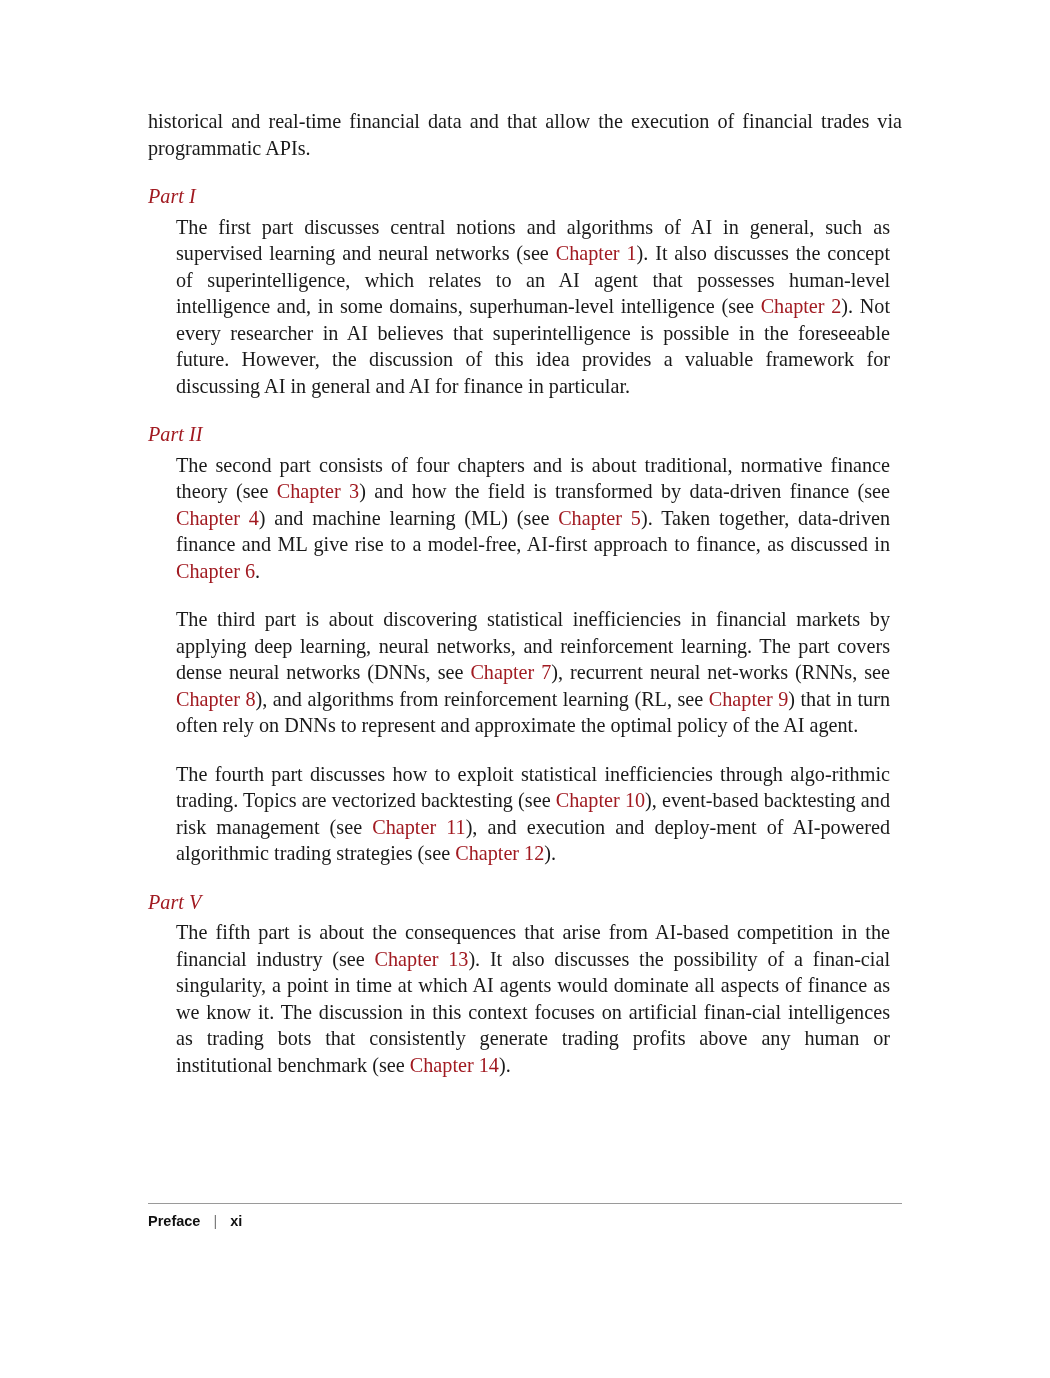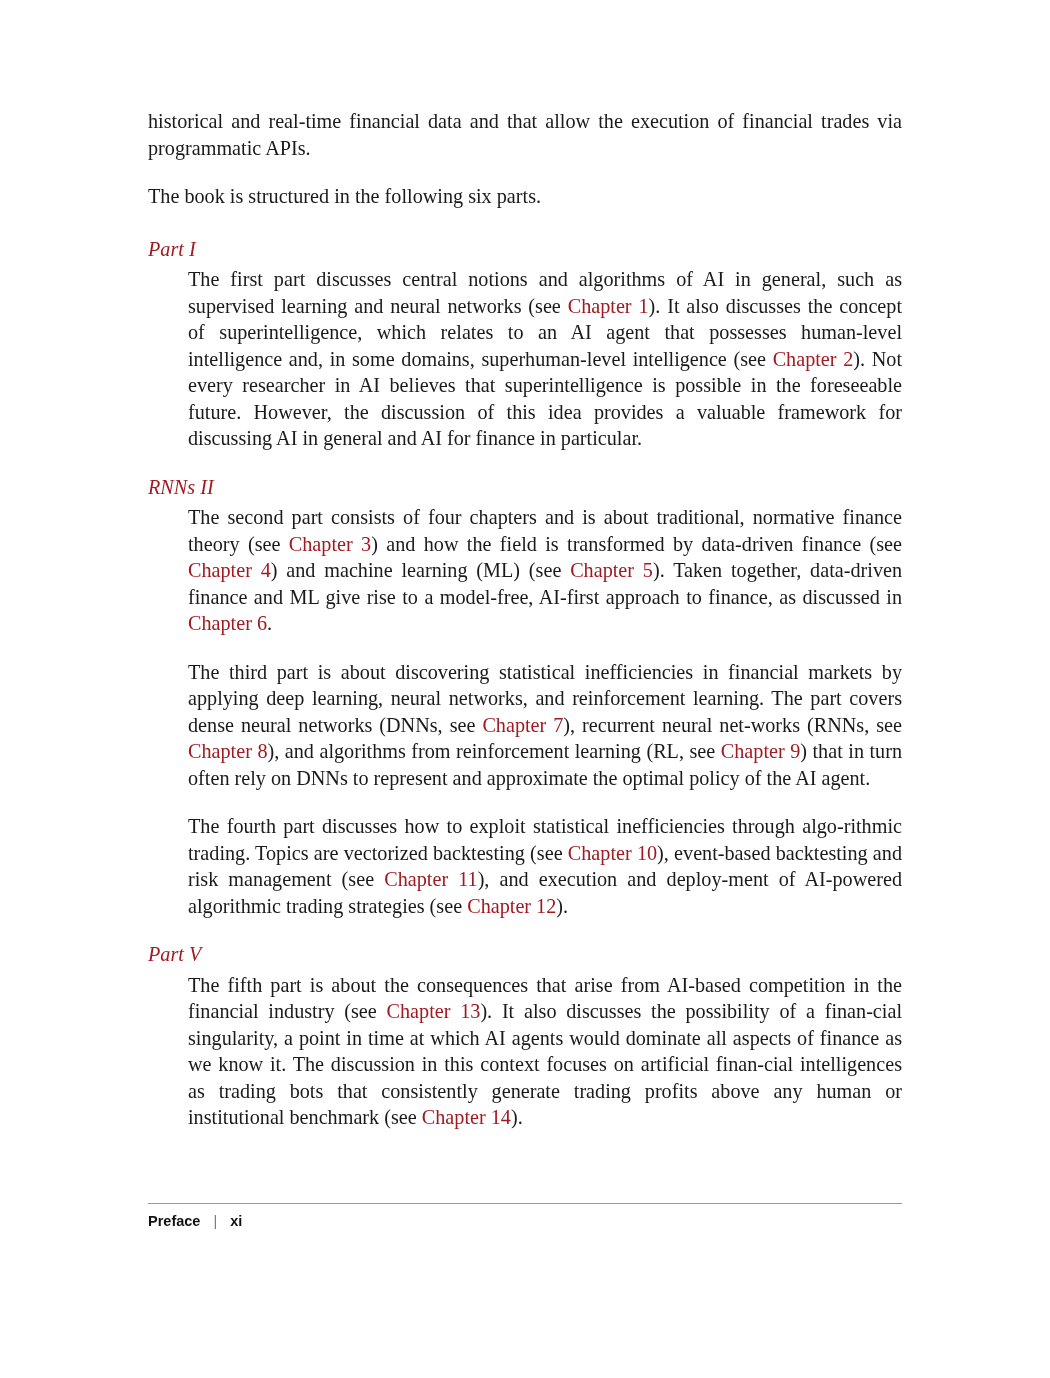--- a/index.html
+++ b/index.html
@@ -41,21 +41,21 @@
     margin-bottom: 22px;
   }
   .part-label {
     font-style: italic;
     color: #a11a21;
     font-size: 20.2px;
     line-height: 26.5px;
     margin-bottom: 4px;
   }
   .part-body {
-    margin-left: 40px;
+    margin-left: 28px;
     width: 714px;
   }
   .ref {
     color: #a11a21;
   }
   .footer {
     position: absolute;
     left: 148px;
     bottom: 74px;
     width: 754px;
@@ -80,29 +80,28 @@
   }
 </style>
 </head>
 <body>
 
 <div class="page">
   <div class="content">
 
     <p class="intro-para">historical and real-time financial data and that allow the execution of financial trades via programmatic APIs.</p>
 
-    <p class="structure-para">The book is structured in the following six parts.</p>
 
     <div class="part-block">
       <div class="part-label">Part I</div>
       <p class="part-body"><span>The first part discusses central notions and algorithms of AI in general, such as supervised learning and neural networks (see </span><span class="ref">Chapter 1</span><span>). It also discusses the concept of superintelligence, which relates to an AI agent that possesses human-level intelligence and, in some domains, superhuman-level intelligence (see </span><span class="ref">Chapter 2</span><span>). Not every researcher in AI believes that superintelligence is possible in the foreseeable future. However, the discussion of this idea provides a valuable framework for discussing AI in general and AI for finance in particular.</span></p>
     </div>
 
     <div class="part-block">
-      <div class="part-label">RNNs II</div>
+      <div class="part-label">Part II</div>
       <p class="part-body"><span>The second part consists of four chapters and is about traditional, normative finance theory (see </span><span class="ref">Chapter 3</span><span>) and how the field is transformed by data-driven finance (see </span><span class="ref">Chapter 4</span><span>) and machine learning (ML) (see </span><span class="ref">Chapter 5</span><span>). Taken together, data-driven finance and ML give rise to a model-free, AI-first approach to finance, as discussed in </span><span class="ref">Chapter 6</span><span>.</span></p>
     </div>
 
     <div class="part-block">
       <p class="part-body"><span>The third part is about discovering statistical inefficiencies in financial markets by applying deep learning, neural networks, and reinforcement learning. The part covers dense neural networks (DNNs, see </span><span class="ref">Chapter 7</span><span>), recurrent neural net-works (RNNs, see </span><span class="ref">Chapter 8</span><span>), and algorithms from reinforcement learning (RL, see </span><span class="ref">Chapter 9</span><span>) that in turn often rely on DNNs to represent and approximate the optimal policy of the AI agent.</span></p>
     </div>
 
     <div class="part-block">
       <p class="part-body"><span>The fourth part discusses how to exploit statistical inefficiencies through algo-rithmic trading. Topics are vectorized backtesting (see </span><span class="ref">Chapter 10</span><span>), event-based backtesting and risk management (see </span><span class="ref">Chapter 11</span><span>), and execution and deploy-ment of AI-powered algorithmic trading strategies (see </span><span class="ref">Chapter 12</span><span>).</span></p>
     </div>

